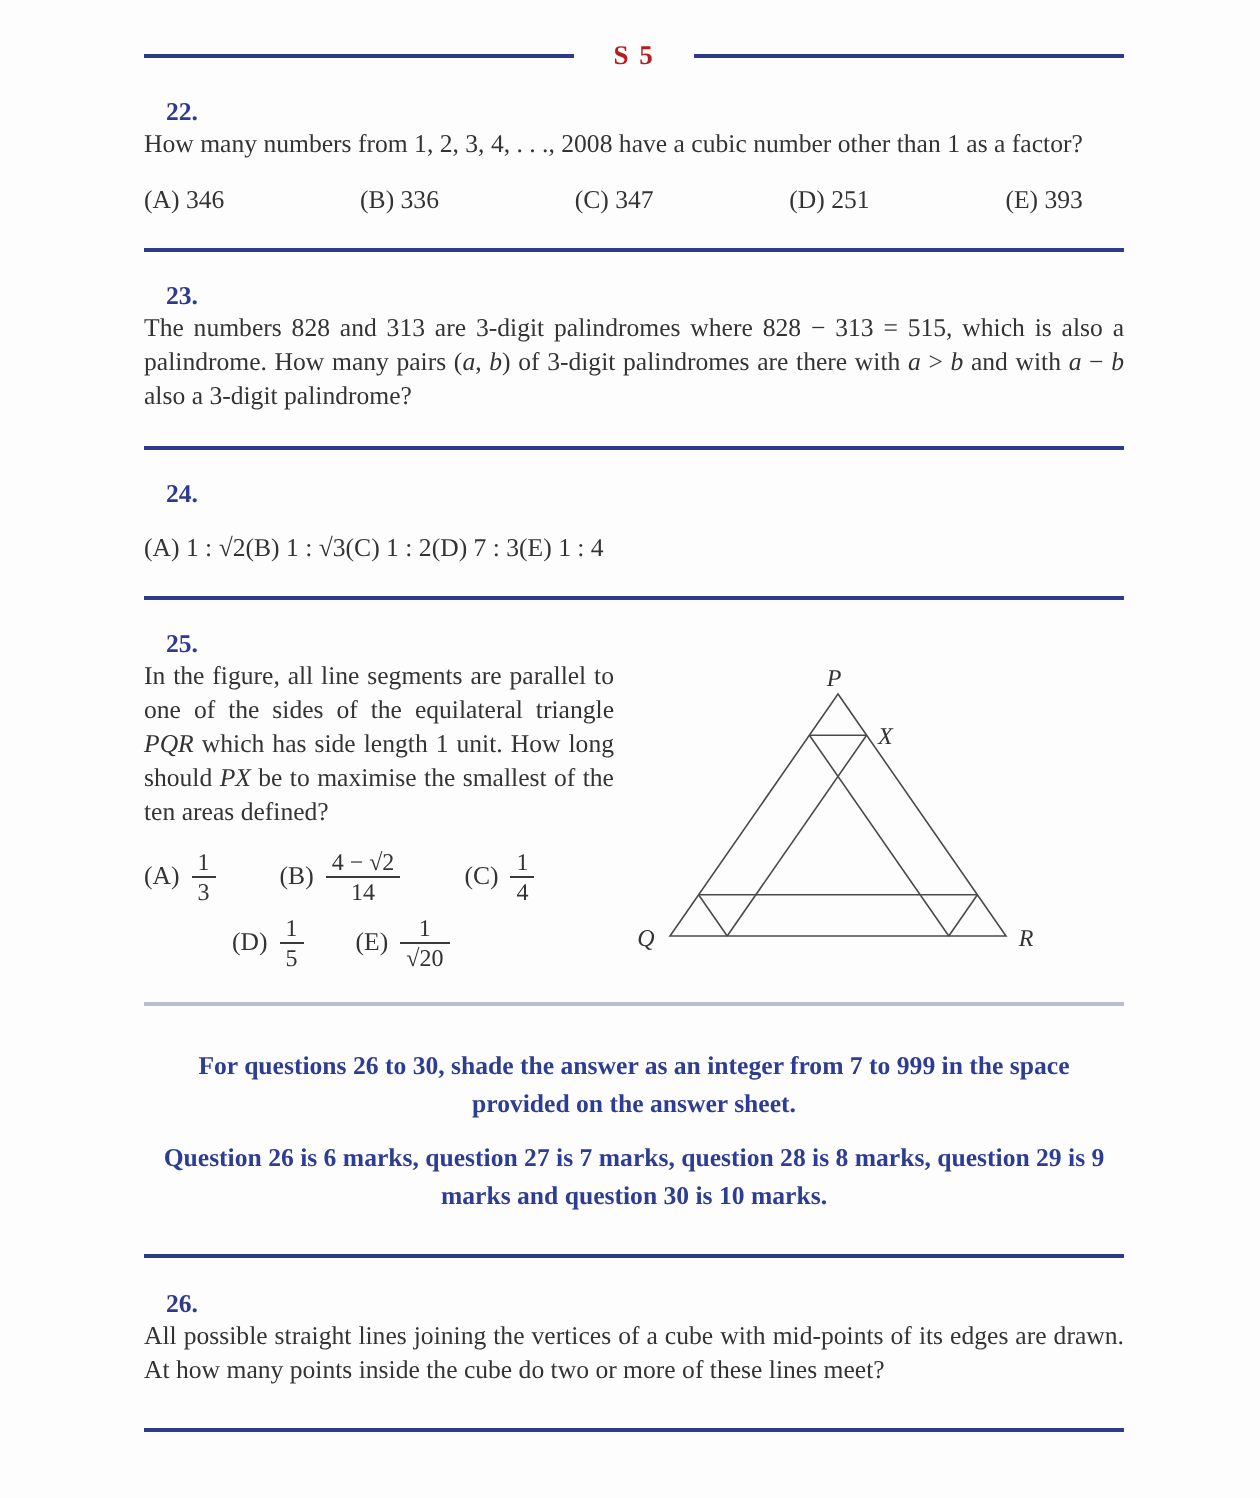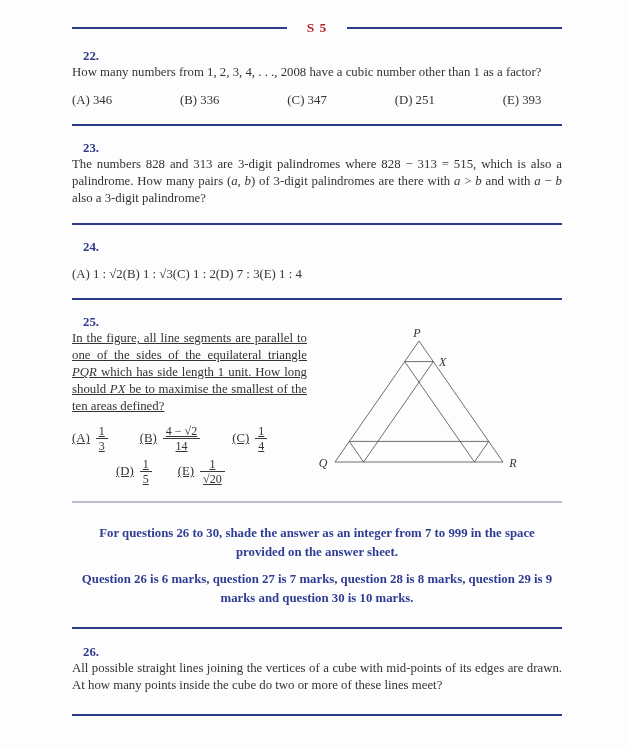--- a/index.html
+++ b/index.html
@@ -25,21 +25,21 @@
   
   .question{display:flex;align-items:flex-start;flex-direction:column;}
   .qnum{width:38px;flex-shrink:0;box-sizing:border-box;padding-left:11px;
         color:#2e3a8c;font-weight:bold;}
   .qbody{flex:1;min-width:0;}
   .qtext{margin:0;text-align:justify;line-height:17px;}
   .mi{font-style:italic;}
   .opts{display:flex;justify-content:space-between;margin-top:12px;}
   .opt{white-space:nowrap;}
   
-  .q25-flex{display:flex;align-items:center;text-decoration:underline;}
+  .q25-flex{display:flex;align-items:flex-end;}
   .q25-left{width:235px;flex-shrink:0;}
   .q25-fig{flex:1;margin-left:6px;margin-top:-8px;text-align:right;}
   .frac-row{display:flex;align-items:center;margin-top:9px;}
   .frac-row.row1 .fopt{margin-right:32px;}
   .frac-row.row2{margin-left:44px;margin-top:3px;}
   .frac-row.row2 .fopt{margin-right:26px;}
   .fopt{white-space:nowrap;display:flex;align-items:center;}
   .frac{display:inline-block;vertical-align:middle;text-align:center;margin-left:6px;font-size:12px;}
   .fnum{display:block;border-bottom:1px solid #3a3a3a;padding:0 3px;line-height:1.2;}
   .fden{display:block;padding:0 3px;line-height:1.2;}

